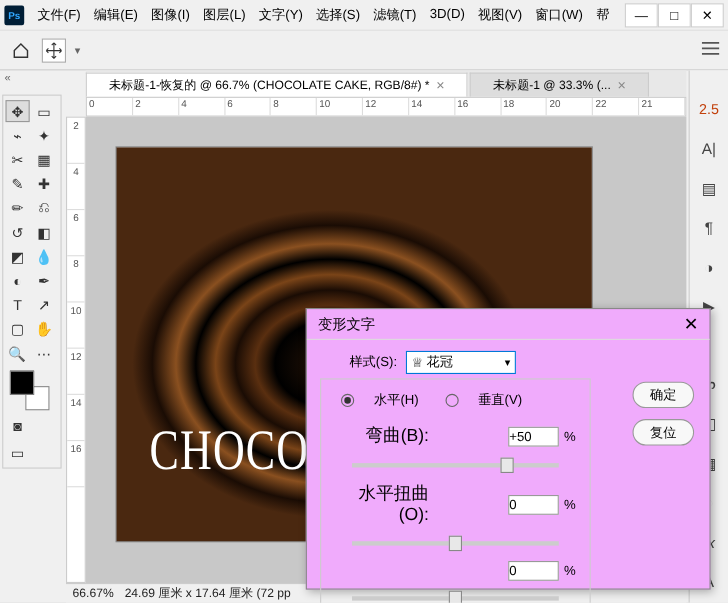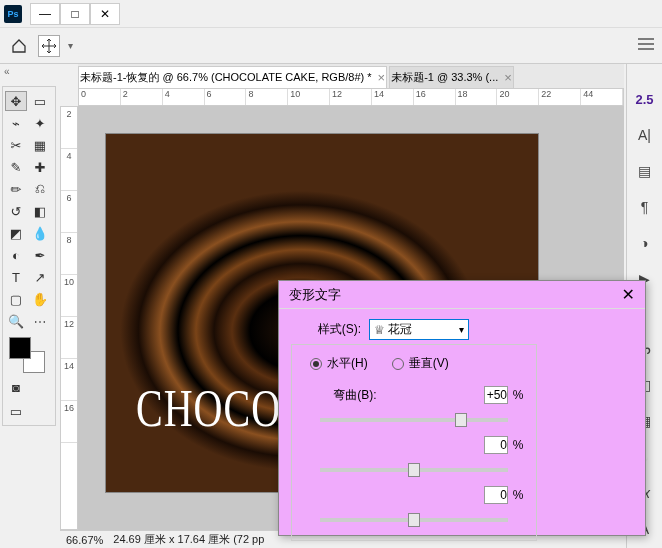--- a/index.html
+++ b/index.html
@@ -13,21 +13,21 @@
 .win-btn { width: 30px; height: 22px; display: flex; align-items: center; justify-content: center; border: 1px solid #ccc; background: #fff; font-size: 12px; }
 
 .options-bar { height: 36px; background: #f0f0f0; display: flex; align-items: center; padding: 0 8px; border-bottom: 1px solid #ccc; gap: 8px; }
 .opt-home { width: 22px; height: 22px; display: flex; align-items: center; justify-content: center; }
 .opt-move { width: 22px; height: 22px; display: flex; align-items: center; justify-content: center; border: 1px solid #aaa; background:#fff; }
 .opt-ham { margin-left: auto; }
 
 .collapse-btn { position: absolute; left: 4px; top: 66px; font-size: 10px; color: #666; }
 
 .tab-bar { position: absolute; left: 78px; top: 64px; right: 38px; height: 24px; background: #e8e8e8; display: flex; align-items: flex-end; }
-.tab { height: 22px; padding: 0 1px; background: #fff; border: 1px solid #ccc; border-bottom: none; display: flex; align-items: center; font-size: 11px; gap: 6px; margin-right: 2px; }
+.tab { height: 22px; padding: 0 20px; background: #fff; border: 1px solid #ccc; border-bottom: none; display: flex; align-items: center; font-size: 11px; gap: 6px; margin-right: 2px; }
 .tab.inactive { background: #ddd; }
 .tab-close { color: #888; font-size: 13px; }
 
 .toolbox { position: absolute; left: 2px; top: 86px; width: 54px; background: #f0f0f0; border: 1px solid #ccc; padding: 4px 2px; }
 .tool-row { display: flex; gap: 2px; margin-bottom: 2px; }
 .tool { width: 22px; height: 20px; display: flex; align-items: center; justify-content: center; font-size: 13px; color: #333; position: relative; }
 .tool.sel { background: #ddd; border: 1px solid #999; }
 .swatch-box { margin-top: 6px; position: relative; width: 40px; height: 36px; margin-left: 4px; }
 .swatch-fg { position: absolute; width: 22px; height: 22px; background: #000; border: 1px solid #888; top: 0; left: 0; }
 .swatch-bg { position: absolute; width: 22px; height: 22px; background: #fff; border: 1px solid #888; bottom: 0; right: 4px; }
@@ -40,49 +40,62 @@
 
 .canvas-area { position: absolute; left: 78px; top: 106px; right: 38px; bottom: 18px; background: #c8c8c8; overflow: hidden; }
 .canvas-img { position: absolute; left: 28px; top: 28px; width: 432px; height: 358px; background: radial-gradient(ellipse 180px 140px at 45% 55%, #2a1608 0%, #000 28%, #5a2f10 38%, #1a0c04 48%, #7a4418 58%, #000 68%, #8a5020 78%, #1a0c04 90%, #4a2810 100%); box-shadow: 0 0 0 1px #888; }
 .canvas-url { position: absolute; top: 44px; left: 0; right: 0; text-align: center; color: #fff; font-weight: bold; font-size: 26px; font-family: Arial; text-shadow: 0 0 2px #a00, 1px 1px 0 #800; letter-spacing: 0.5px; }
 .canvas-cake { position: absolute; bottom: 60px; left: 30px; color: #fff; font-family: "Times New Roman", serif; font-size: 40px; letter-spacing: 1px; transform: scaleY(1.3); }
 
 .status-bar { position: absolute; left: 60px; bottom: 0; right: 38px; height: 18px; background: #f0f0f0; border-top: 1px solid #ccc; display: flex; align-items: center; font-size: 11px; padding: 0 6px; gap: 10px; color: #222; }
 
 .right-panels { position: absolute; right: 0; top: 64px; width: 36px; bottom: 0; background: #f0f0f0; border-left: 1px solid #ccc; display: flex; flex-direction: column; align-items: center; padding-top: 24px; gap: 14px; }
 .rp-icon { width: 24px; height: 22px; display: flex; align-items: center; justify-content: center; font-size: 14px; color: #444; }
-.rp-accent { color: #4c1d95; font-weight: bold; font-size: 13px; }
+.rp-accent { color: #c2410c; font-weight: normal; font-size: 13px; }
 
 .dialog { position: absolute; left: 278px; top: 280px; width: 368px; height: 256px; background: #f0abfc; border: 1px solid #888; box-shadow: 2px 2px 8px rgba(0,0,0,0.3); }
 .dlg-title { height: 28px; display: flex; align-items: center; padding: 0 10px; font-size: 13px; border-bottom: 1px solid #ddd; }
 .dlg-close { margin-left: auto; font-size: 16px; }
 .dlg-body { padding: 10px 12px; position: relative; }
 .dlg-row { display: flex; align-items: center; margin-bottom: 0; font-size: 12px; }
 .dlg-label { width: 78px; text-align: right; padding-right: 8px; }
 .dlg-select { border: 1px solid #0078d7; background: #fff; padding: 1px 4px; width: 100px; font-size: 12px; display: flex; align-items: center; gap: 3px; }
 .dlg-select::after { content: "▾"; margin-left: auto; font-size: 10px; }
 .radio-grp { display: flex; gap: 24px; margin-left: 48px; }
-.radio { display: flex; align-items: center; gap: 5px; }
+.radio { display: flex; align-items: center; gap: 18px; }
 .radio-dot { width: 12px; height: 12px; border: 1px solid #666; border-radius: 50%; display: flex; align-items: center; justify-content: center; }
 .radio-dot.on::after { content: ""; width: 6px; height: 6px; background: #333; border-radius: 50%; }
 .slider-row { display: flex; align-items: center; margin-bottom: 14px; }
-.slider-label { width: 90px; text-align: center; padding-left: 20px; font-size: 12px; }
-.slider-val { width: 24px; border: 1px solid #999; background: #fff; text-align: right; font-size: 12px; padding: 1px 0; margin-left: auto; }
+.slider-label { width: 90px; text-align: right; padding-left: 20px; font-size: 16px; }
+.slider-val { width: 46px; border: 1px solid #999; background: #fff; text-align: left; font-size: 12px; padding: 1px 0; margin-left: auto; }
 .slider-pct { width: 20px; text-align: center; font-size: 12px; }
 .slider-track { position: relative; height: 4px; background: #ccc; margin: 0 20px 14px 20px; }
 .slider-thumb { position: absolute; top: -5px; width: 12px; height: 14px; background: #e8e8e8; border: 1px solid #888; transform: translateX(-50%); }
 .dlg-btns { position: absolute; right: 14px; top: 38px; display: flex; flex-direction: column; gap: 10px; }
 .dlg-btn { width: 56px; height: 24px; border: 1px solid #999; border-radius: 12px; background: #f8f8f8; font-size: 12px; display: flex; align-items: center; justify-content: center; }
 .fieldset { border: 1px solid #ccc; padding: 10px 8px 4px 8px; width: 246px; margin-top: 4px; }
 </style>
 </head>
 <body>
 
 <div class="title-bar">
   <div class="ps-logo">Ps</div>
+  <div class="menu-bar">
+    <span class="menu-item">文件(F)</span>
+    <span class="menu-item">编辑(E)</span>
+    <span class="menu-item">图像(I)</span>
+    <span class="menu-item">图层(L)</span>
+    <span class="menu-item">文字(Y)</span>
+    <span class="menu-item">选择(S)</span>
+    <span class="menu-item">滤镜(T)</span>
+    <span class="menu-item">3D(D)</span>
+    <span class="menu-item">视图(V)</span>
+    <span class="menu-item">窗口(W)</span>
+    <span class="menu-item">帮</span>
+  </div>
   <div class="win-controls">
     <div class="win-btn">—</div>
     <div class="win-btn">□</div>
     <div class="win-btn">✕</div>
   </div>
 </div>
 
 <div class="options-bar">
   <div class="opt-home">
     <svg width="16" height="16" viewBox="0 0 16 16">
@@ -178,21 +191,21 @@
     <span>4</span>
     <span>6</span>
     <span>8</span>
     <span>10</span>
     <span>12</span>
     <span>14</span>
     <span>16</span>
     <span>18</span>
     <span>20</span>
     <span>22</span>
-    <span>44</span>
+    <span>21</span>
 </div>
 <div class="ruler-v">
   <span>2</span>
     <span>4</span>
     <span>6</span>
     <span>8</span>
     <span>10</span>
     <span>12</span>
     <span>14</span>
     <span>16</span>
@@ -256,30 +269,35 @@
       <div class="slider-row">
         <span class="slider-label">弯曲(B):</span>
         <span class="slider-val">+50</span>
         <span class="slider-pct">%</span>
       </div>
       <div class="slider-track">
           <div class="slider-thumb" style="left:75%"></div>
         </div>
 
       <div class="slider-row">
+        <span class="slider-label">水平扭曲(O):</span>
         <span class="slider-val">0</span>
         <span class="slider-pct">%</span>
       </div>
       <div class="slider-track">
           <div class="slider-thumb" style="left:50%"></div>
         </div>
 
       <div class="slider-row">
         <span class="slider-val">0</span>
         <span class="slider-pct">%</span>
       </div>
       <div class="slider-track">
           <div class="slider-thumb" style="left:50%"></div>
         </div>
     </div>
 
+    <div class="dlg-btns">
+      <div class="dlg-btn">确定</div>
+      <div class="dlg-btn">复位</div>
+    </div>
   </div>
 </div>
 
 </body></html>

